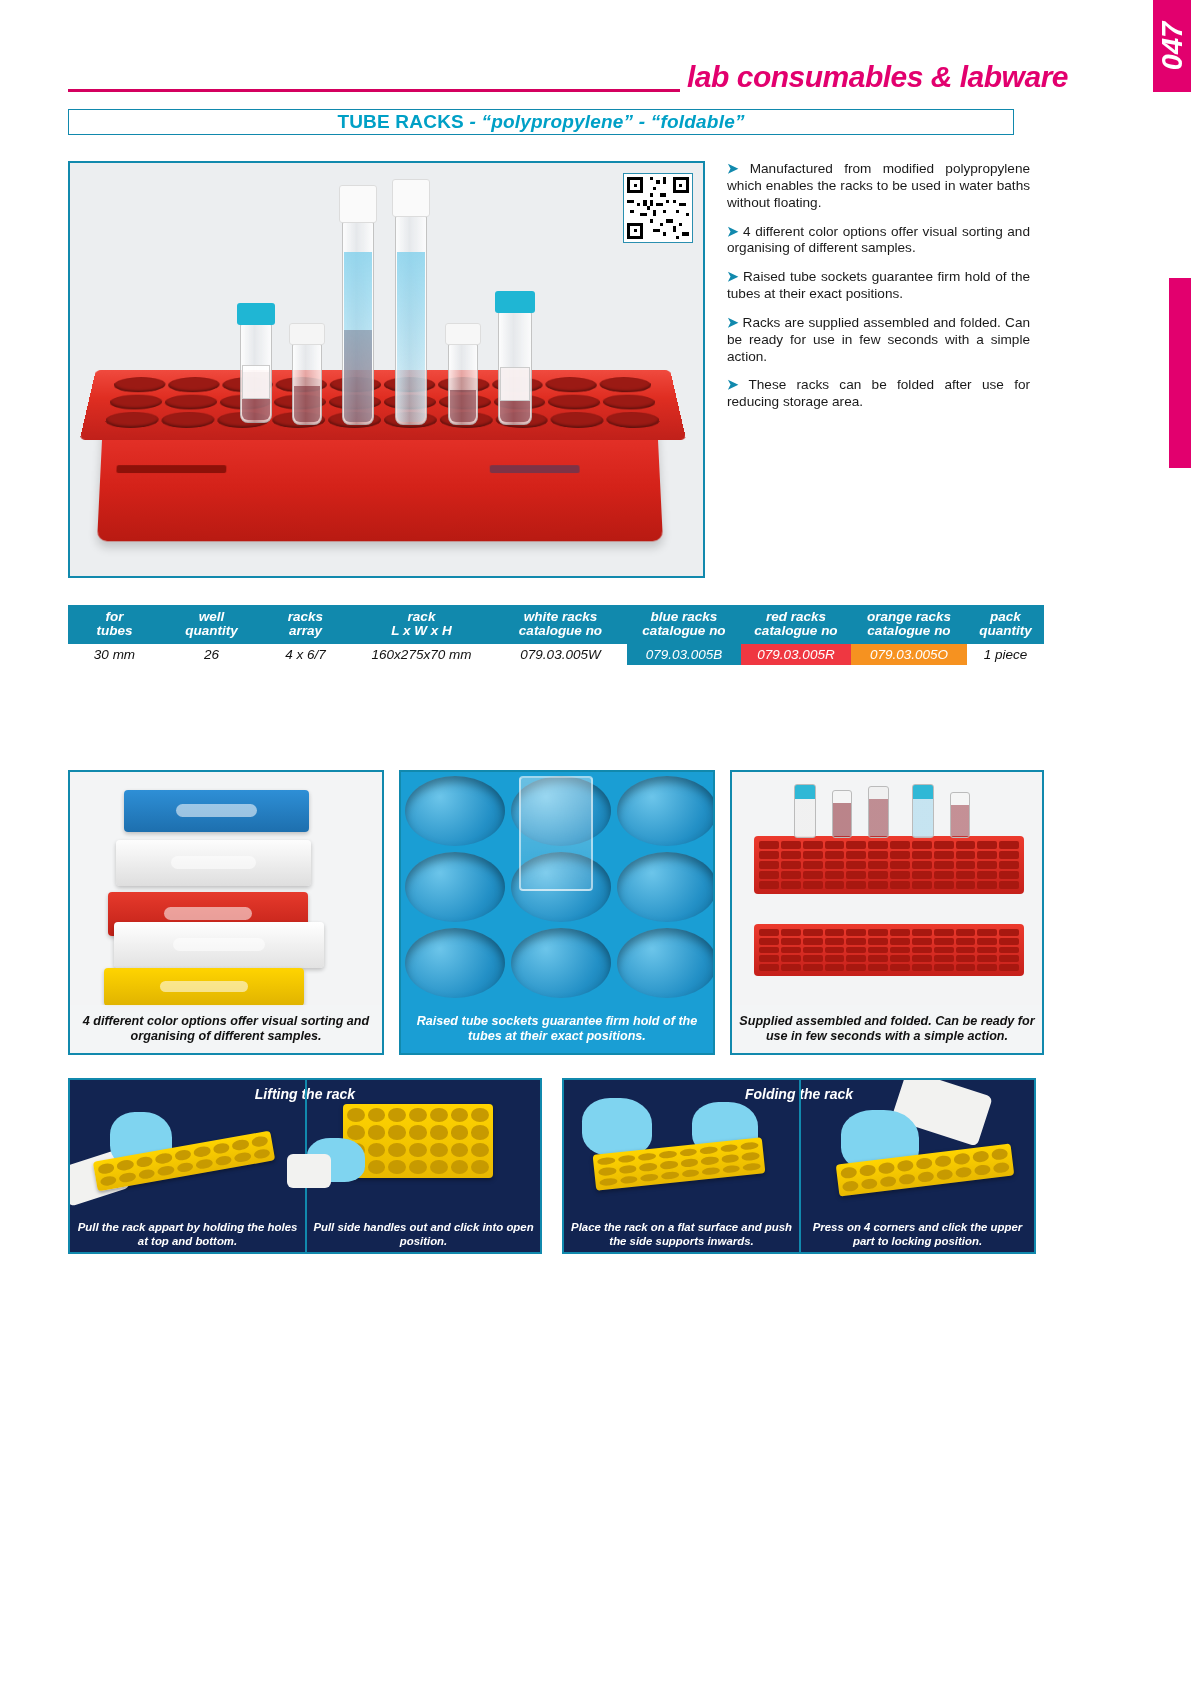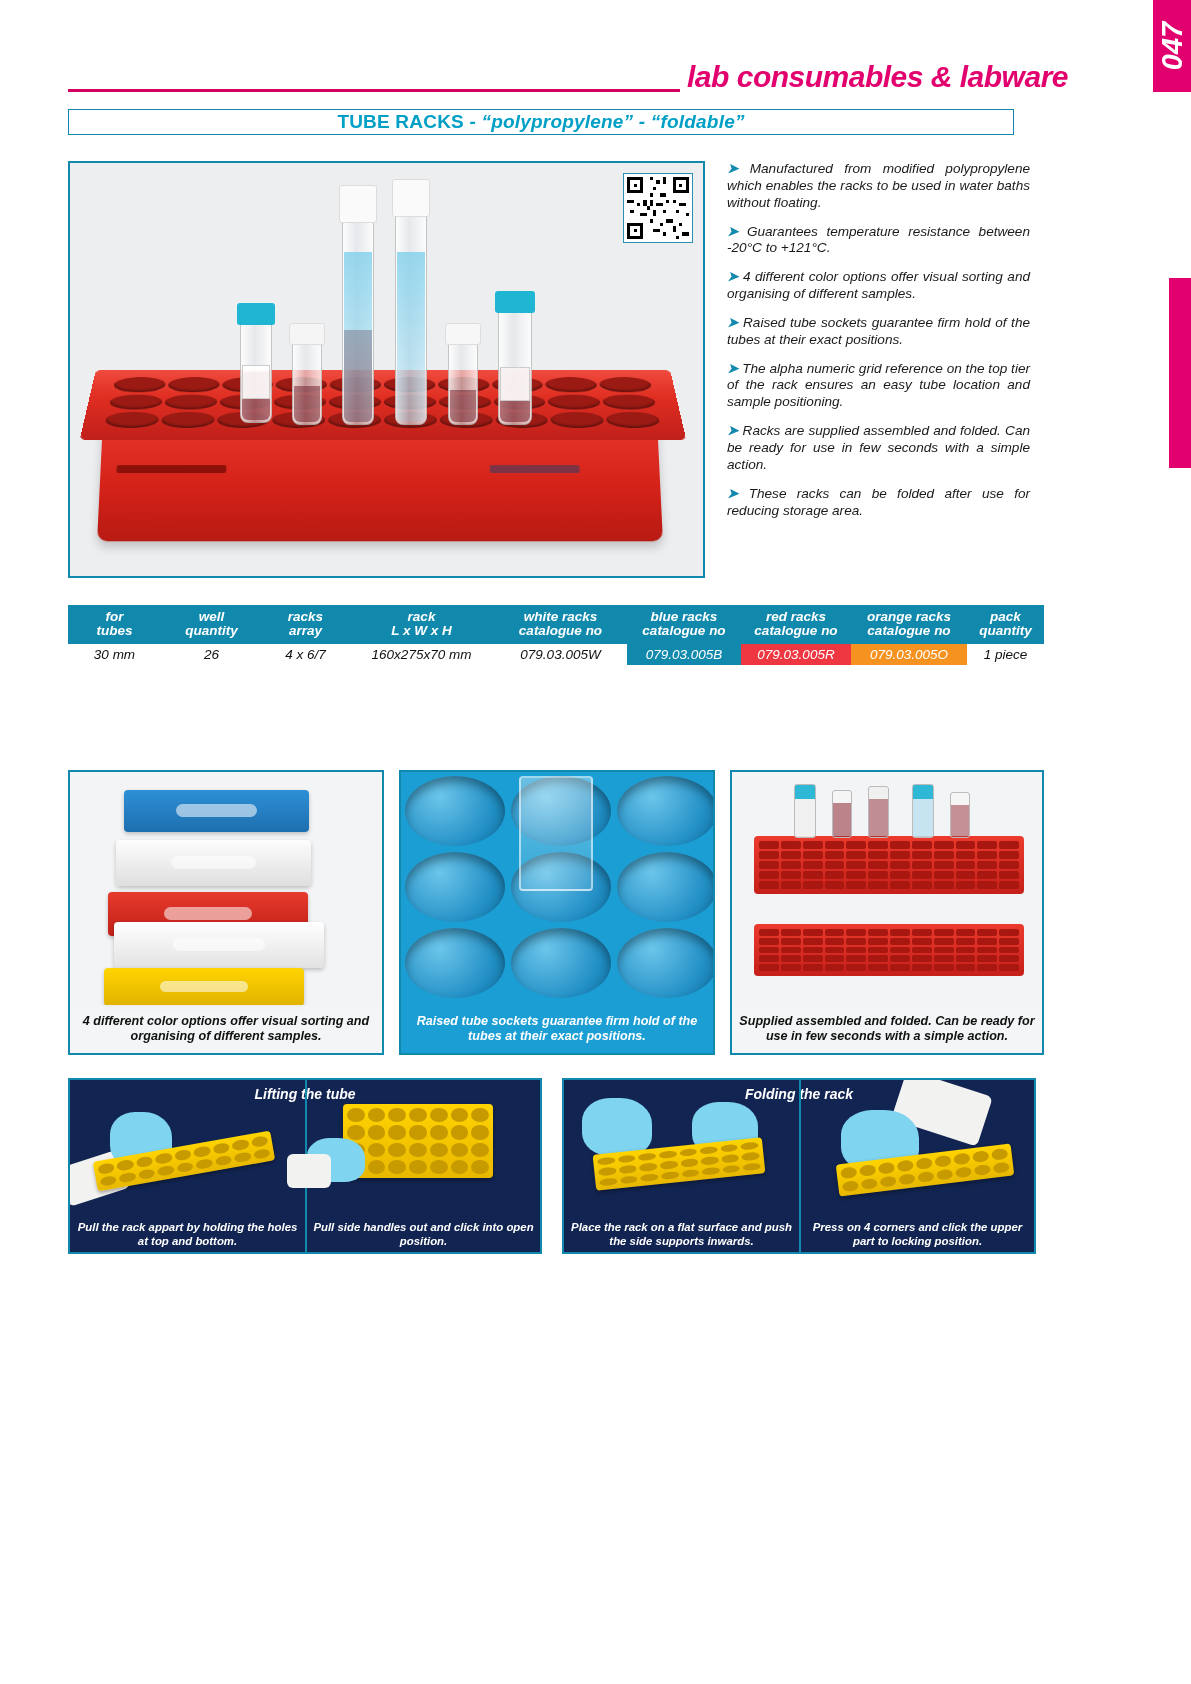--- a/index.html
+++ b/index.html
@@ -102,21 +102,21 @@
   .tube .fill { position:absolute; left:2px; right:2px; bottom:3px; border-radius:0 0 6px 6px;}
   .tube .label { position:absolute; left:2px; right:2px; bottom:24px; height:34px;
                  background:rgba(255,255,255,.9); border:1px solid #ccc; font-size:5px; color:#444;
                  overflow:hidden; text-align:center;}
 
   
   .bullets {
     position:absolute; left:727px; top:161px; width:318px;
     font-size:13.6px; line-height:1.24; color:#1a1a1a; text-align:justify;
   }
-  .bullets p { margin:0 15px 12px 0; text-indent:0;font-style:italic; }
+  .bullets p { margin:0 15px 12px 0; text-indent:0; }
   .bullets .arrow { color:#1189ad; font-weight:bold; }
 
   
   .tbl { position:absolute; left:68px; top:605px; width:976px;
          border-collapse:collapse; table-layout:fixed; }
   .tbl th {
     background:#1189ad; color:#ffffff; font-style:italic; font-weight:bold;
     font-size:13.5px; line-height:1.05; padding:5px 2px 6px 2px; text-align:center;
     border:none;
   }
@@ -331,27 +331,23 @@
           <rect x="7" y="10" width="1" height="1"></rect>
       </g>
     </svg>
   </span>
 </div>
 
 <div class="bullets">
   <p><span class="arrow">➤</span>
      <span>Manufactured from modified polypropylene which enables the racks to be used in water baths without floating.</span></p>
   <p><span class="arrow">➤</span>
-     <span>Guarantees temperature resistance between -20°C to +121°C.</span></p>
-  <p><span class="arrow">➤</span>
      <span>4 different color options offer visual sorting and organising of different samples.</span></p>
   <p><span class="arrow">➤</span>
      <span>Raised tube sockets guarantee firm hold of the tubes at their exact positions.</span></p>
-  <p><span class="arrow">➤</span>
-     <span>The alpha numeric grid reference on the top tier of the rack ensures an easy tube location and sample positioning.</span></p>
   <p><span class="arrow">➤</span>
      <span>Racks are supplied assembled and folded. Can be ready for use in few seconds with a simple action.</span></p>
   <p><span class="arrow">➤</span>
      <span>These racks can be folded after use for reducing storage area.</span></p>
 </div>
 
 <table class="tbl">
   <colgroup>
     <col style="width:93px">
       <col style="width:101px">
@@ -563,21 +559,21 @@
       <span style="position:absolute;left:124px;top:0;width:22px;height:54px;background:linear-gradient(180deg,#2fb8d6 0 14px,rgba(190,225,240,.85) 14px);border-radius:3px;border:1px solid #bbb;"></span>
       <span style="position:absolute;left:162px;top:8px;width:20px;height:46px;background:linear-gradient(180deg,#f5f5f5 0 12px,rgba(150,45,55,.5) 12px);border-radius:3px;border:1px solid #bbb;"></span>
     </div>
     <div class="cap-bar">Supplied assembled and folded. Can be ready for use in few seconds with a simple action.</div>
   </div>
 </div>
 
 <div class="bottom">
 
   <div class="bgroup bg1">
-    <div class="ghead">Lifting the tube</div>
+    <div class="ghead">Lifting the rack</div>
     <div class="bhalf">
       <div class="sleeve" style="left:-8px;top:78px;width:64px;height:40px;transform:rotate(-18deg);"></div>
       <div class="hand" style="left:40px;top:32px;width:62px;height:56px;"></div>
       <div class="ytray" style="left:24px;top:66px;width:180px;height:30px;transform:rotate(-10deg);">
         <div class="g" style="grid-template-columns:repeat(9,1fr);grid-template-rows:repeat(2,1fr);">
           <i></i>
             <i></i>
             <i></i>
             <i></i>
             <i></i>

